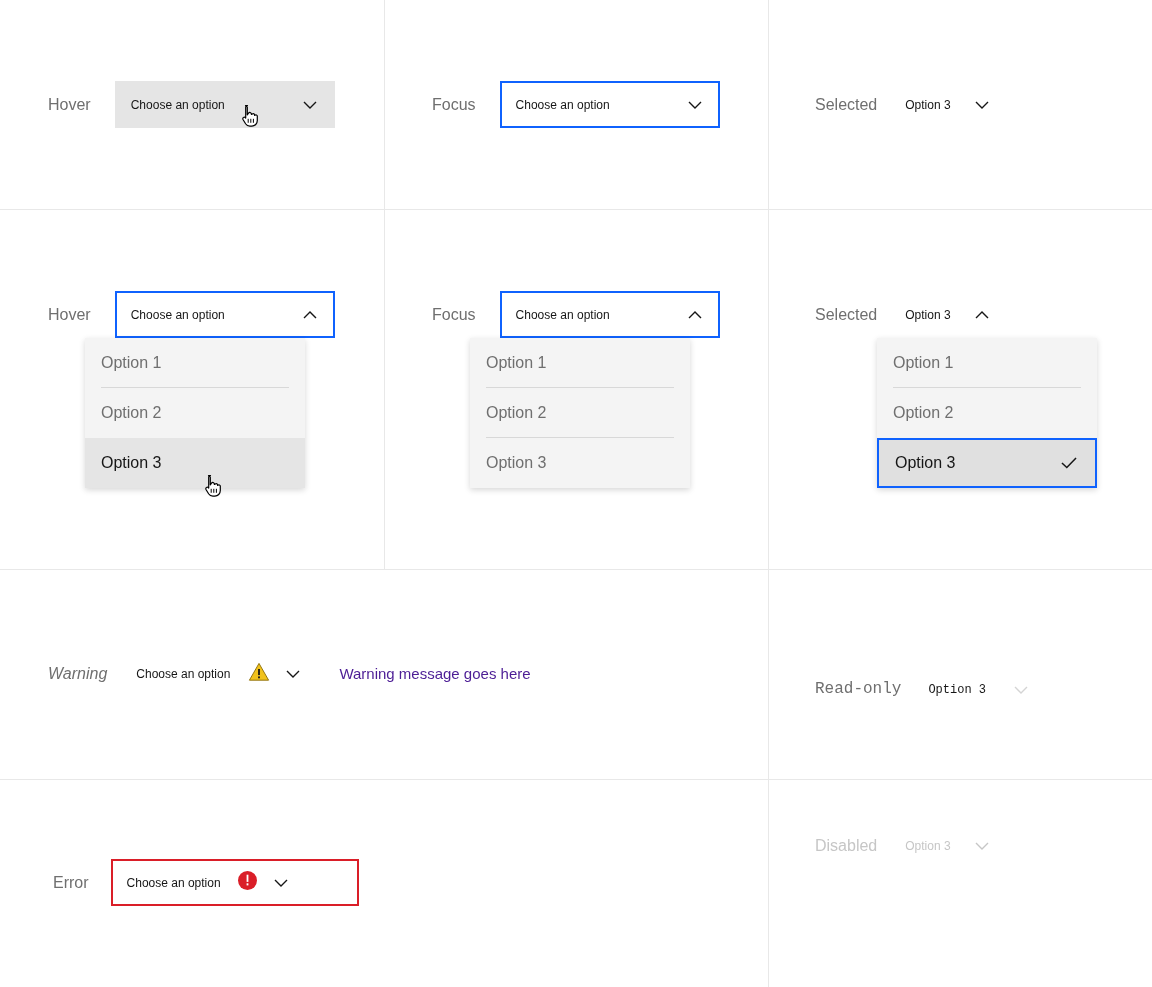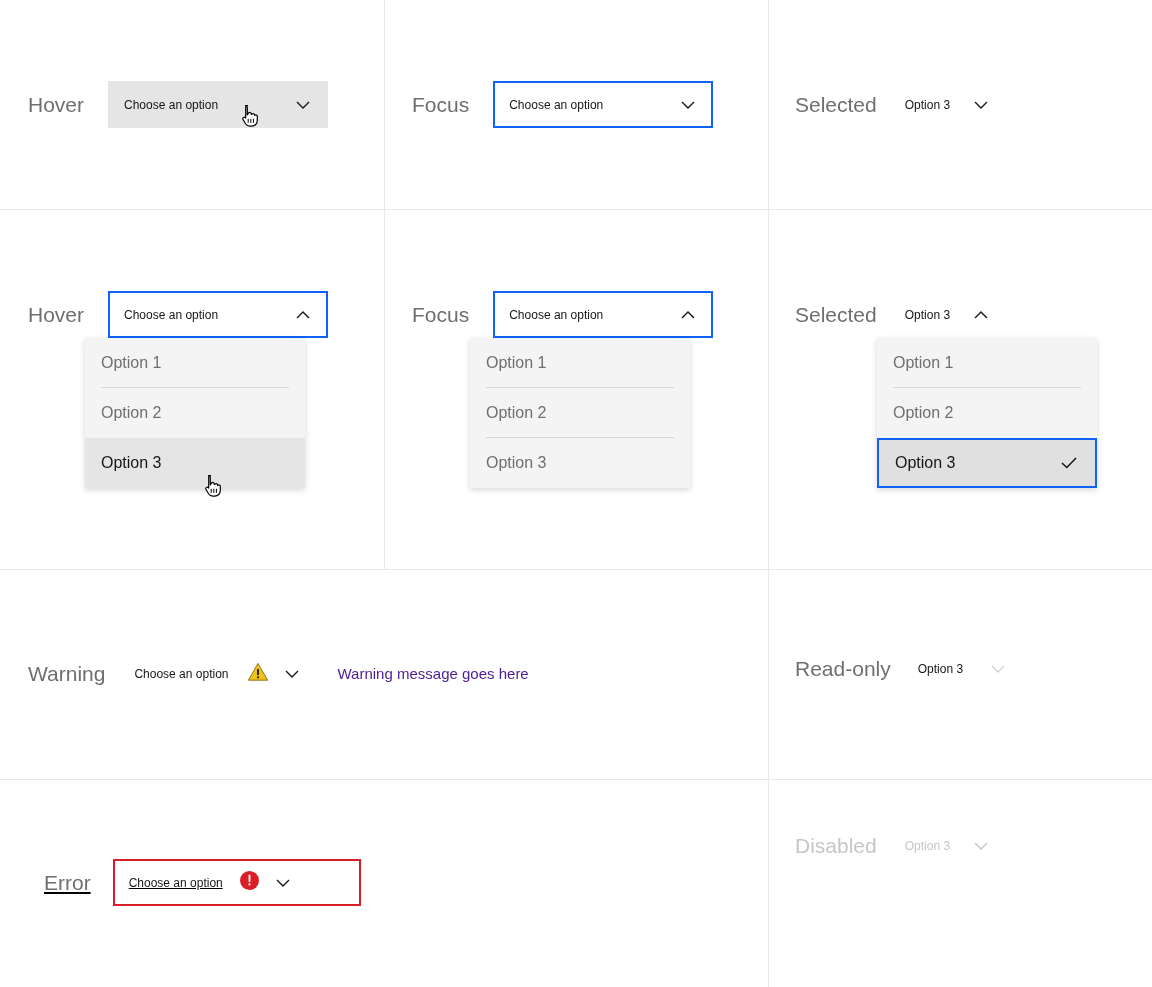--- a/index.html
+++ b/index.html
@@ -28,25 +28,26 @@
     position: absolute;
     box-sizing: border-box;
   }
 
   
   .state-row {
     display: flex;
     align-items: flex-start;
   }
   .state-label {
-    font-size: 21px;
+    font-size: 16px;
     color: #6f6f6f;
     line-height: 47px;
     white-space: nowrap;
     flex: 0 0 auto;
+    margin-left: 20px;
   }
   .state-label.disabled { color: #c6c6c6; }
 
   
   .select {
     box-sizing: border-box;
     position: relative;
     height: 47px;
     display: flex;
     align-items: center;
@@ -277,52 +278,52 @@
     <span>Option 3</span>
     <span class="check">
       <svg width="20" height="20" viewBox="0 0 20 20" aria-hidden="true">
         <path d="M3.5 10.5 L7.8 14.5 L16.5 5.5" fill="none" stroke="#161616" stroke-width="1.5" stroke-linecap="square"></path>
       </svg>
     </span>
   </div>
 </div>
 
 <div class="cell state-row" style="left:28px; top:650px;">
-  <span class="state-label" style="margin-right:29px;">Warning</span>
+  <span class="state-label" style="margin-right:29px;font-style:italic;">Warning</span>
   <div class="select plain">
     <span class="select-value">Choose an option</span>
     <span class="status-icon" style="margin-left:18px;">
       <svg width="22" height="22" viewBox="0 0 22 22" aria-hidden="true">
         <path d="M11 2.4 L20.6 19.2 H1.4 Z" fill="#f1c21b" stroke="#8a6a00" stroke-width="0.9" stroke-linejoin="round"></path>
         <rect x="10.1" y="8" width="1.8" height="6.1" fill="#161616"></rect>
         <rect x="10.1" y="15.4" width="1.8" height="1.9" fill="#161616"></rect>
       </svg>
     </span>
     <span class="chev" style="margin-left:14px;">
       <svg width="18" height="18" viewBox="0 0 18 18" aria-hidden="true">
         <path d="M3.5 6.5 L9 12 L14.5 6.5" fill="none" stroke="#161616" stroke-width="1.4" stroke-linecap="square"></path>
       </svg>
     </span>
   </div>
   <span class="msg warning" style="margin-left:37px;">Warning message goes here</span>
 </div>
 
-<div class="cell state-row" style="left:795px; top:645px;">
+<div class="cell state-row" style="left:795px; top:666px;font-family:Liberation Mono, monospace;">
   <span class="state-label" style="margin-right:27px;">Read-only</span>
   <div class="select plain">
     <span class="select-value">Option 3</span>
     <span class="chev" style="margin-left:26px;">
       <svg width="18" height="18" viewBox="0 0 18 18" aria-hidden="true">
         <path d="M3.5 6.5 L9 12 L14.5 6.5" fill="none" stroke="#d4d4d4" stroke-width="1.4" stroke-linecap="square"></path>
       </svg>
     </span>
   </div>
 </div>
 
-<div class="cell state-row" style="left:44px; top:859px;text-decoration:underline;">
+<div class="cell state-row" style="left:33px; top:859px;">
   <span class="state-label" style="margin-right:22px;">Error</span>
   <div class="select error-box">
     <span class="select-value">Choose an option</span>
     <span class="status-icon" style="margin-left:16px;">
       <svg width="21" height="21" viewBox="0 0 21 21" aria-hidden="true">
         <circle cx="10.5" cy="10.5" r="9.5" fill="#da1e28"></circle>
         <rect x="9.6" y="4.7" width="1.8" height="7.2" fill="#ffffff"></rect>
         <rect x="9.6" y="13.3" width="1.8" height="2.1" fill="#ffffff"></rect>
       </svg>
     </span>

